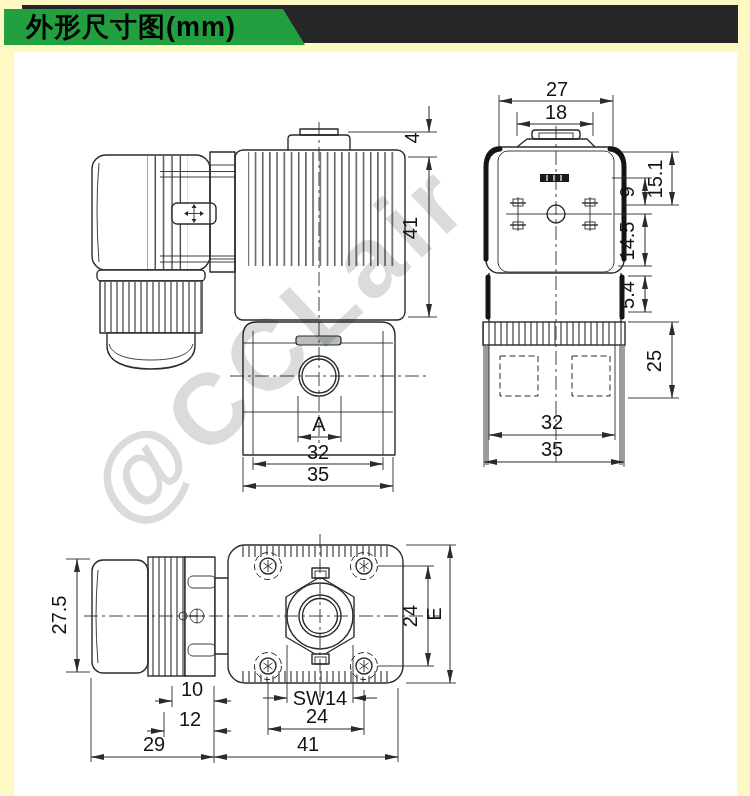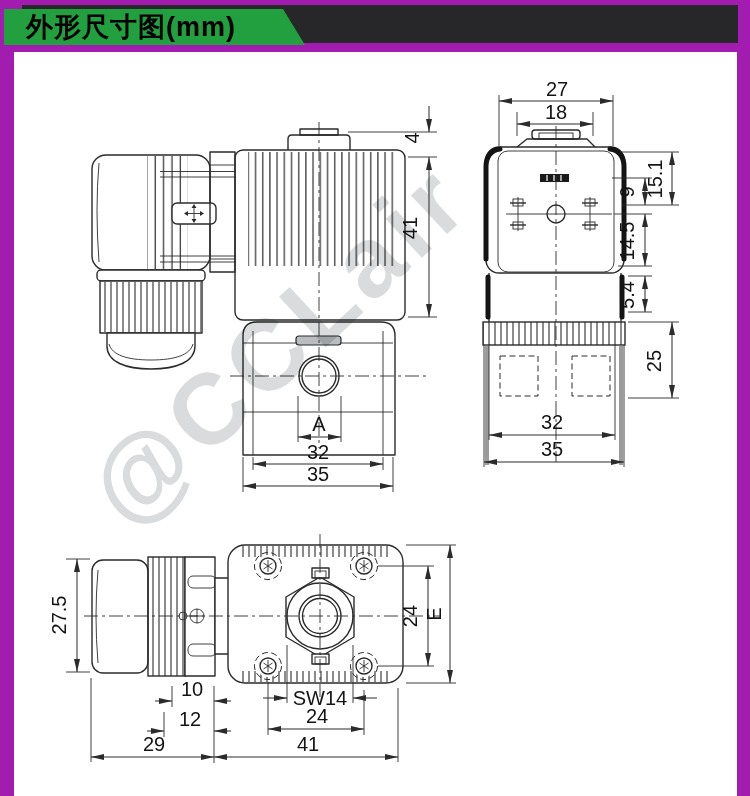--- a/index.html
+++ b/index.html
@@ -1,16 +1,16 @@
 <!DOCTYPE html>
 <html><head>
 <meta charset="utf-8">
 <style>
   html,body{margin:0;padding:0;}
-  .page{position:relative;width:750px;height:796px;background:#a21caf;overflow:hidden;
+  .page{position:relative;width:750px;height:796px;background:#fef9c3;overflow:hidden;
         font-family:"Liberation Sans",sans-serif;}
   .bar-dark{position:absolute;left:22px;top:5px;width:716px;height:38px;background:#27272a;}
   .banner{position:absolute;left:4px;top:9px;width:301px;height:36px;background:#229f3e;
           clip-path:polygon(0 0,calc(100% - 22px) 0,100% 100%,0 100%);
           display:flex;align-items:center;}
   .banner span{font-size:27px;font-weight:bold;color:#000;padding-left:22px;letter-spacing:1px;white-space:nowrap;}
   .panel{position:absolute;left:14px;top:52px;width:723px;height:744px;background:#ffffff;}
   .panel svg{position:absolute;left:0;top:0;z-index:2;}
   .watermark{position:absolute;left:125px;top:390px;z-index:3;height:100px;line-height:100px;
              font-size:100px;font-weight:700;letter-spacing:7px;color:#d9dbdc;white-space:nowrap;

